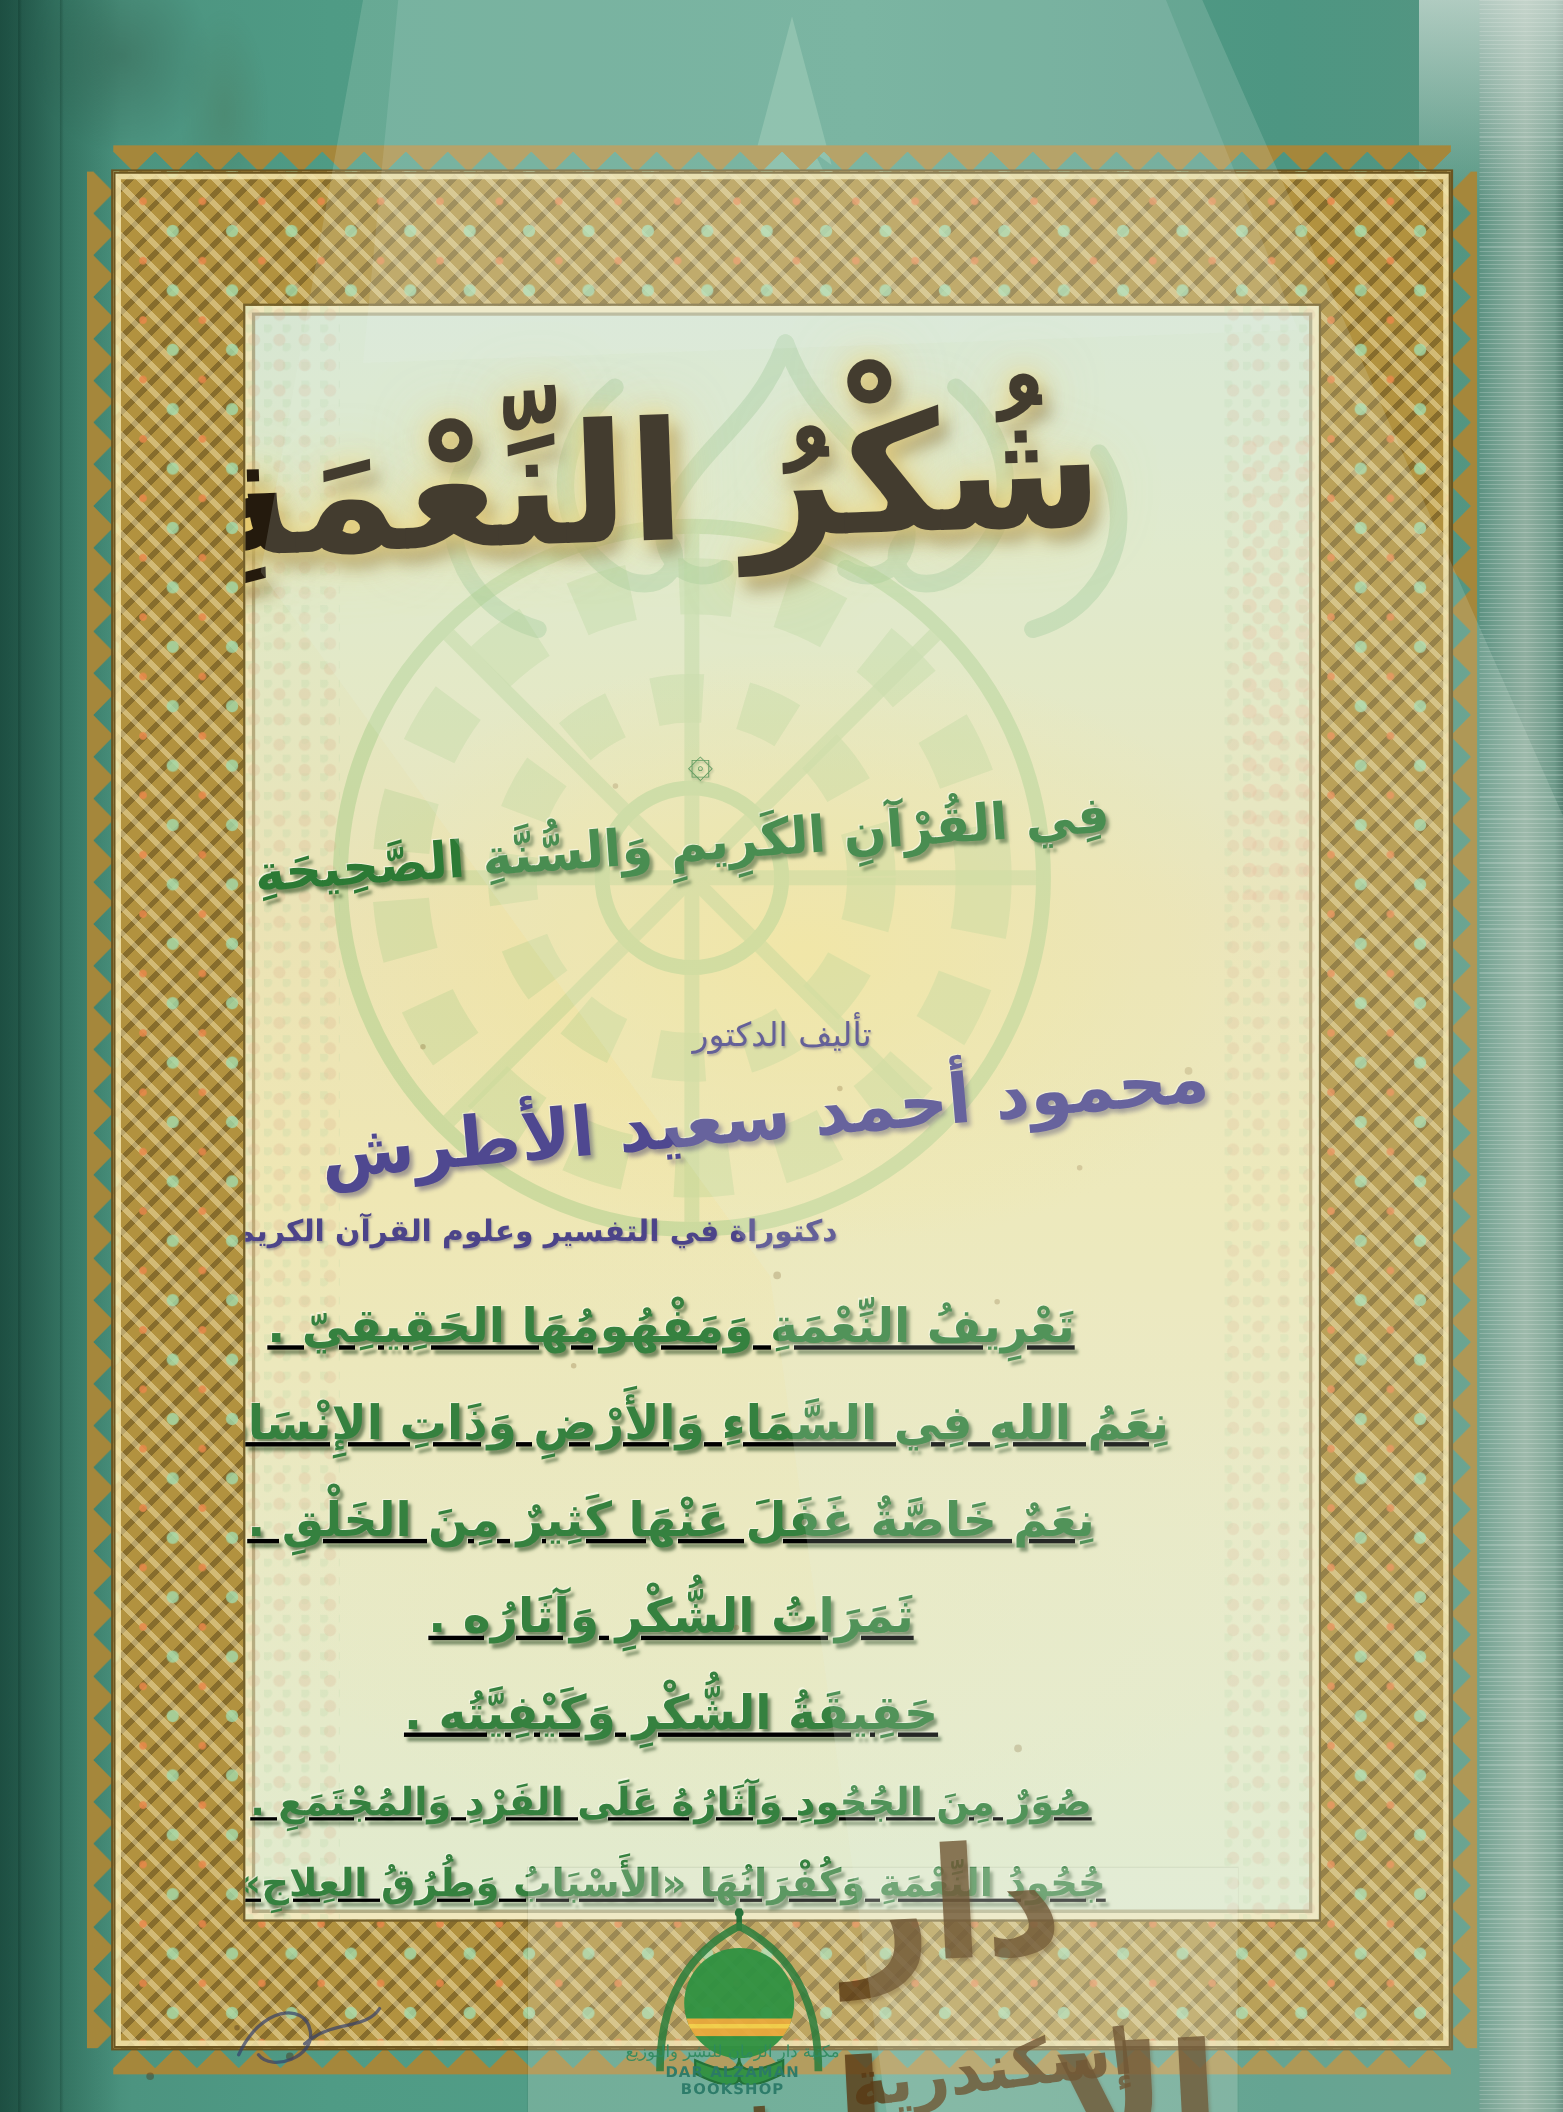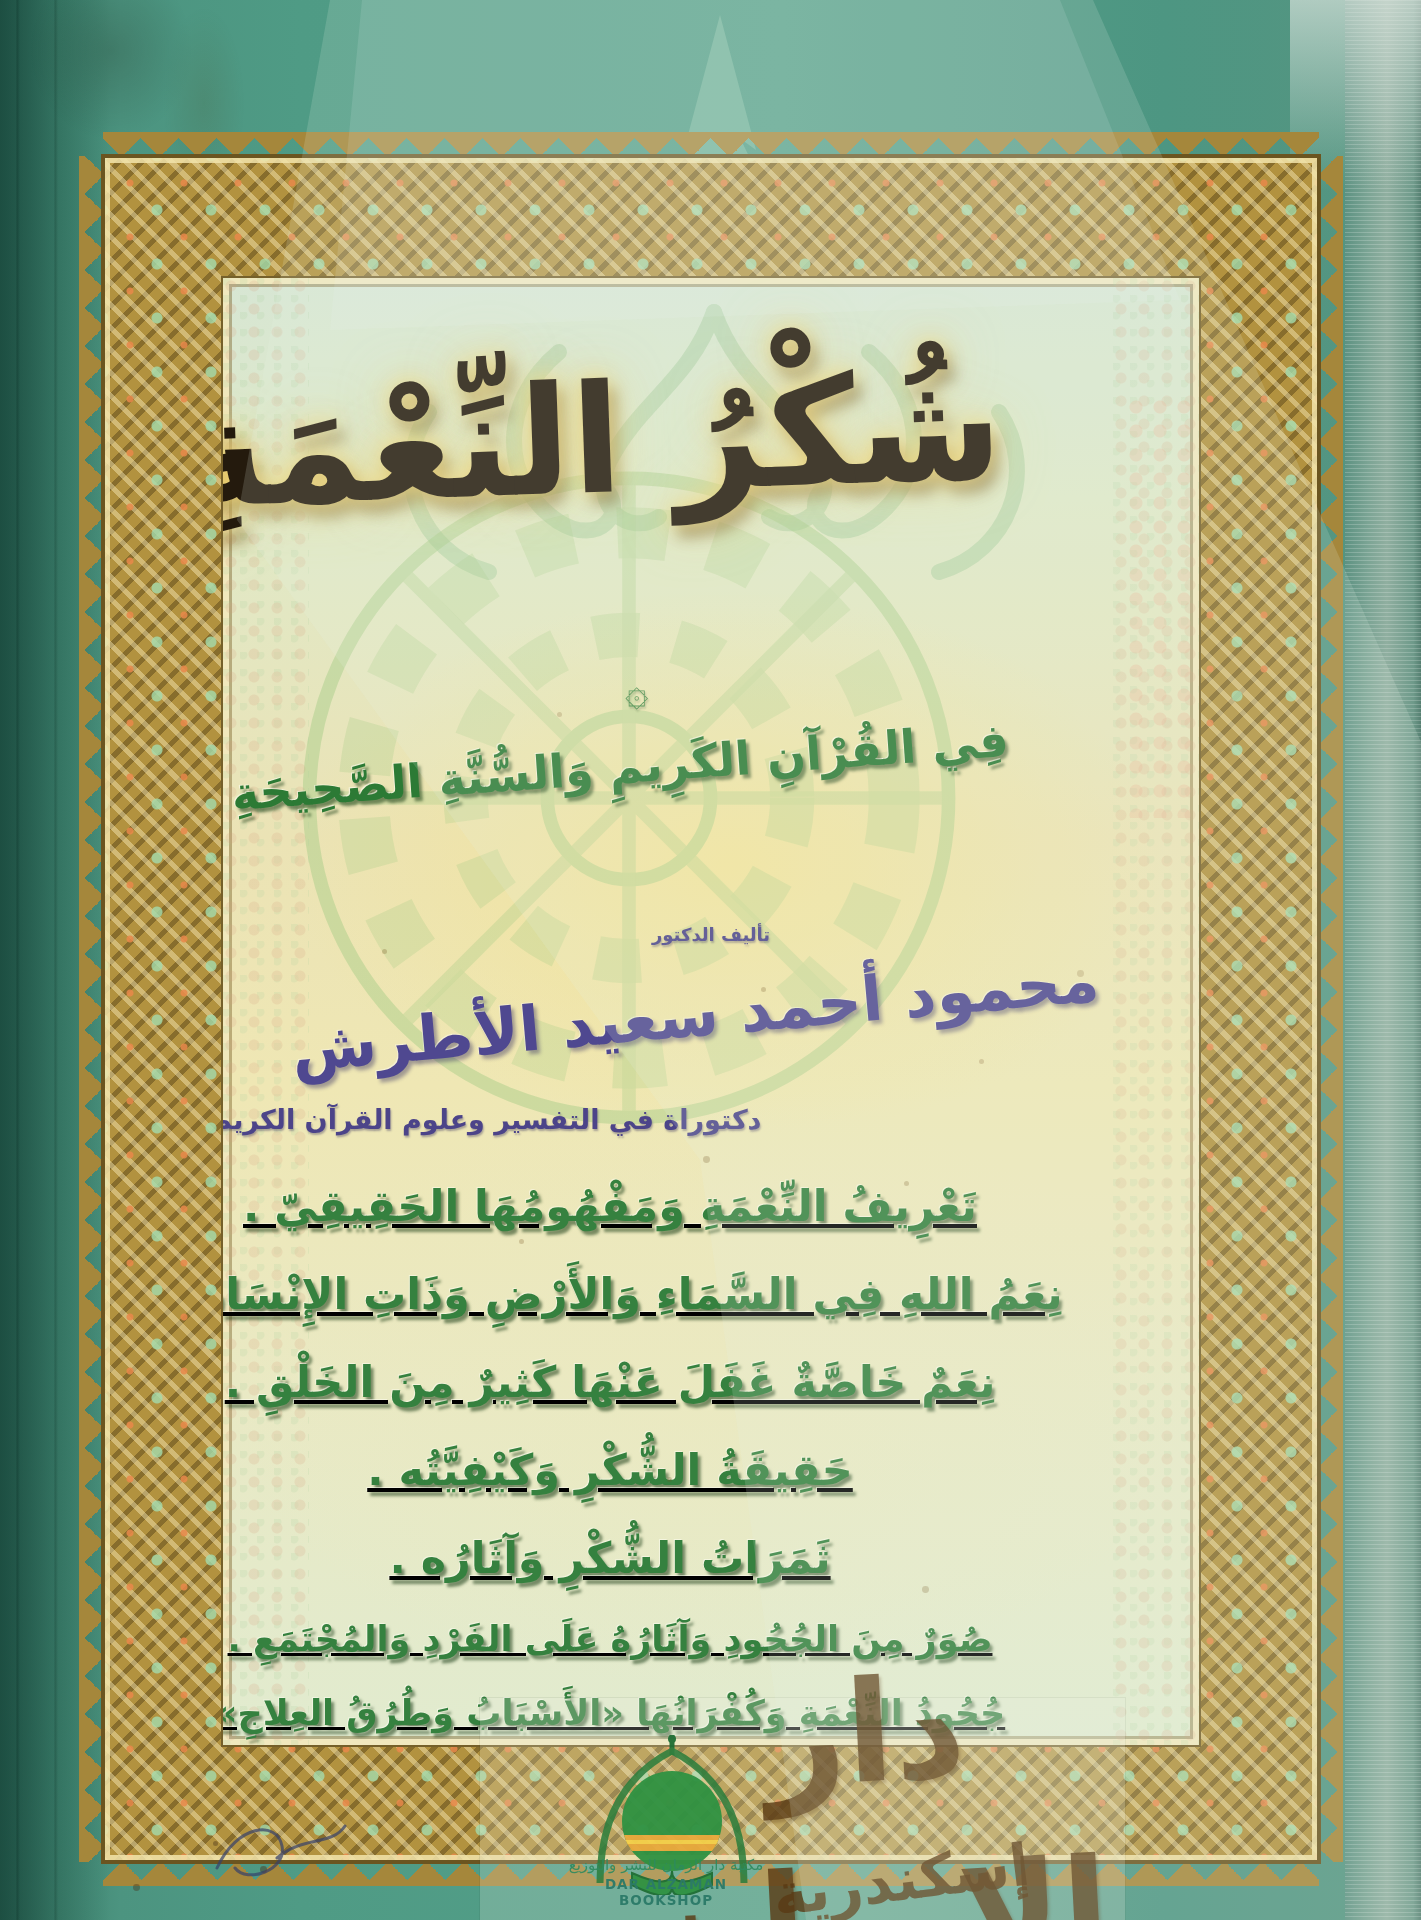--- a/index.html
+++ b/index.html
@@ -70,21 +70,21 @@
   .ar{direction:rtl;unicode-bidi:embed;}
   .title{position:absolute;left:-121px;right:121px;top:54px;text-align:center;
     font-size:150px;font-weight:bold;line-height:1.45;color:#241a0d;transform:rotate(-2deg);
     text-shadow:0 0 22px rgba(240,211,112,.95),0 0 55px rgba(238,208,110,.7),7px 12px 14px rgba(72,47,12,.5);}
   .flourish{position:absolute;left:402px;top:390px;font-size:40px;color:#2e7d37;opacity:.85;
     text-shadow:1px 2px 2px rgba(25,60,20,.4);}
   .subtitle{position:absolute;left:-91px;right:91px;top:462px;text-align:center;
     font-size:46px;font-weight:bold;color:#2c7a35;transform:rotate(-4deg);
     text-shadow:-1px -1px 0 rgba(255,255,248,.55),3px 4px 3px rgba(26,62,22,.55);}
   .byline{position:absolute;left:0;right:0;top:646px;text-align:center;
-    font-size:18px;font-weight:bold;color:#4c4489;
+    font-size:30px;font-weight:normal;color:#4c4489;
     text-shadow:1px 2px 2px rgba(40,35,90,.35);}
   .author{position:absolute;left:-16px;right:16px;top:690px;text-align:center;
     font-size:62px;font-weight:bold;color:#4f4890;transform:rotate(-5deg);line-height:1.5;
     text-shadow:-1px -1px 0 rgba(255,255,255,.4),3px 4px 4px rgba(45,40,95,.4);}
   .credential{position:absolute;left:-11px;right:11px;top:826px;text-align:left;
     font-size:27px;font-weight:bold;color:#4c4489;
     text-shadow:1px 2px 2px rgba(40,35,90,.35);}
   .bullets{position:absolute;left:-101px;right:101px;top:884px;text-decoration:underline;}
   .b-line{height:88px;display:flex;align-items:center;justify-content:center;
     font-size:43px;font-weight:bold;color:#35813f;
@@ -180,22 +180,22 @@
       <div class="flourish ar">۞</div>
       <div class="subtitle ar">فِي القُرْآنِ الكَرِيمِ وَالسُّنَّةِ الصَّحِيحَةِ</div>
       <div class="byline ar">تأليف الدكتور</div>
       <div class="author ar">محمود أحمد سعيد الأطرش</div>
       <div class="credential ar">دكتوراة في التفسير وعلوم القرآن الكريم</div>
 
       <div class="bullets">
         <div class="b-line ar">تَعْرِيفُ النِّعْمَةِ وَمَفْهُومُهَا الحَقِيقِيّ .</div>
         <div class="b-line ar">نِعَمُ اللهِ فِي السَّمَاءِ وَالأَرْضِ وَذَاتِ الإِنْسَانِ .</div>
         <div class="b-line ar">نِعَمٌ خَاصَّةٌ غَفَلَ عَنْهَا كَثِيرٌ مِنَ الخَلْقِ .</div>
+        <div class="b-line ar">ثَمَرَاتُ الشُّكْرِ وَآثَارُه .</div>
         <div class="b-line ar">حَقِيقَةُ الشُّكْرِ وَكَيْفِيَّتُه .</div>
-        <div class="b-line ar">ثَمَرَاتُ الشُّكْرِ وَآثَارُه .</div>
         <div class="b-line b-small ar">صُوَرٌ مِنَ الجُحُودِ وَآثَارُهُ عَلَى الفَرْدِ وَالمُجْتَمَعِ .</div>
         <div class="b-line b-small ar">جُحُودُ النِّعْمَةِ وَكُفْرَانُهَا «الأَسْبَابُ وَطُرُقُ العِلاجِ»</div>
       </div>
     </div>
   </div>
 
   <div class="sticker"></div>
 
   <svg class="dome-logo" viewBox="0 0 205 162">
     <line x1="102" y1="2" x2="102" y2="22" stroke="#1f6e34" stroke-width="5"></line>

